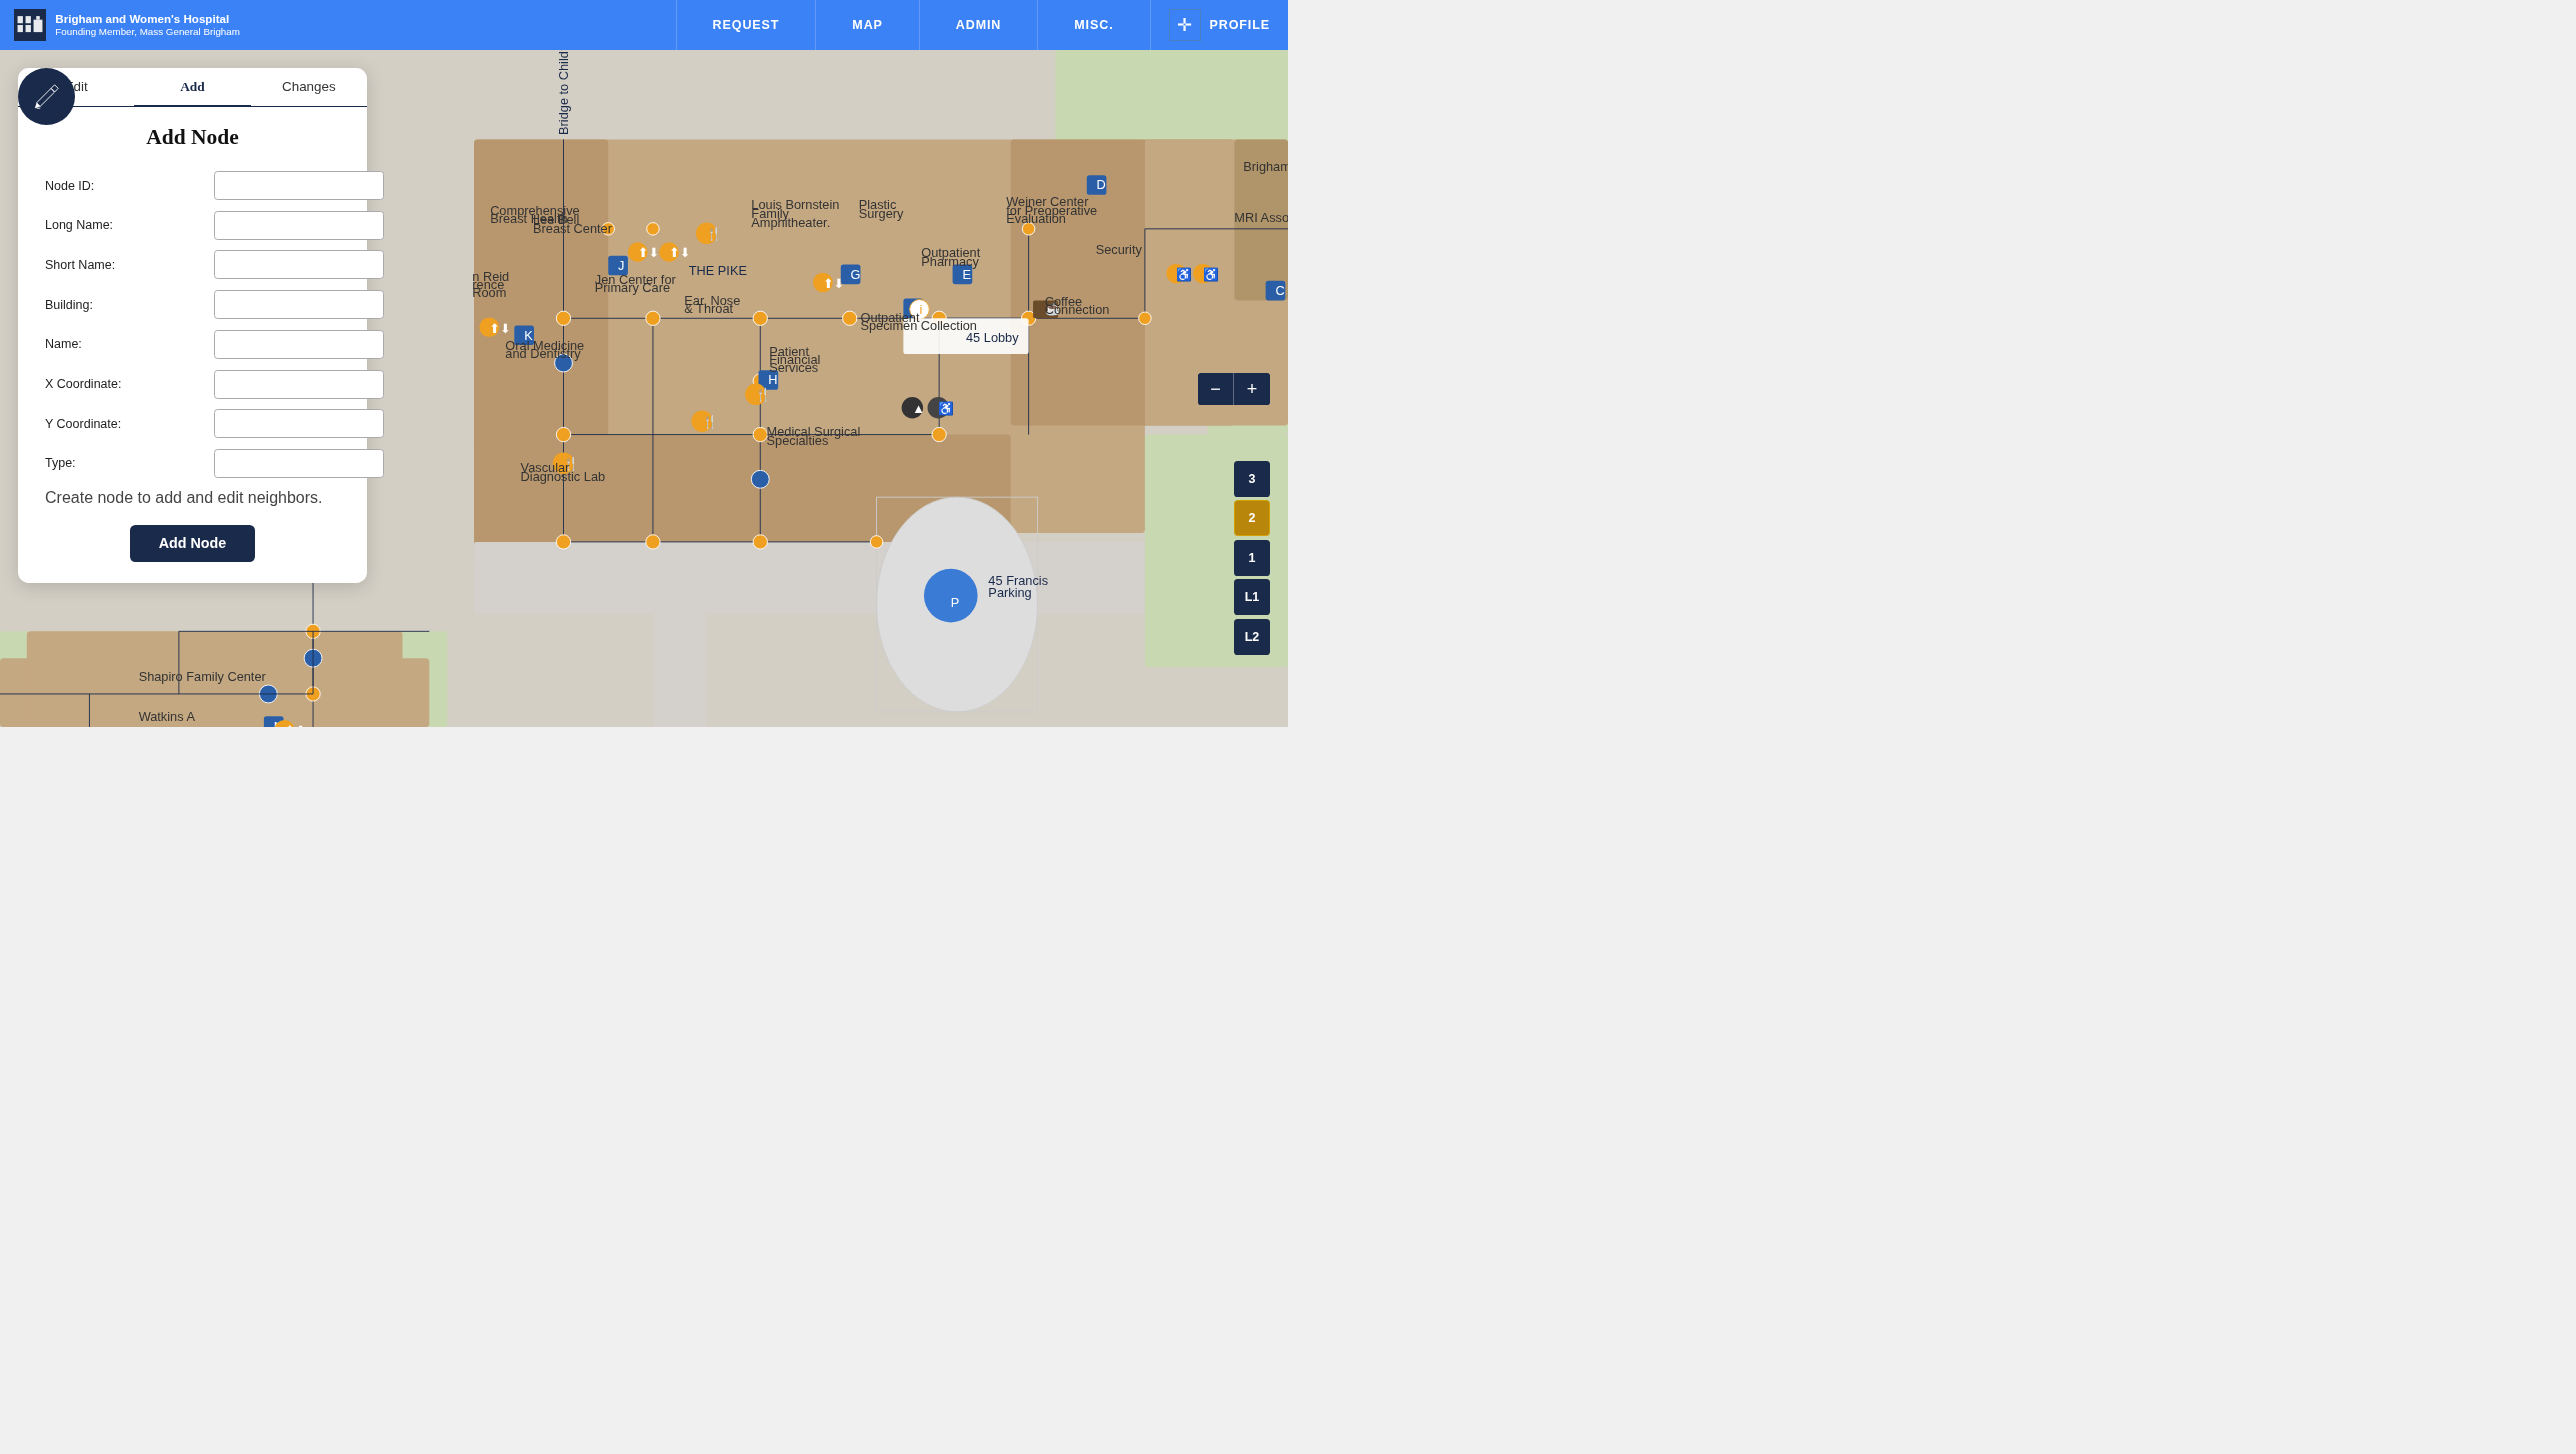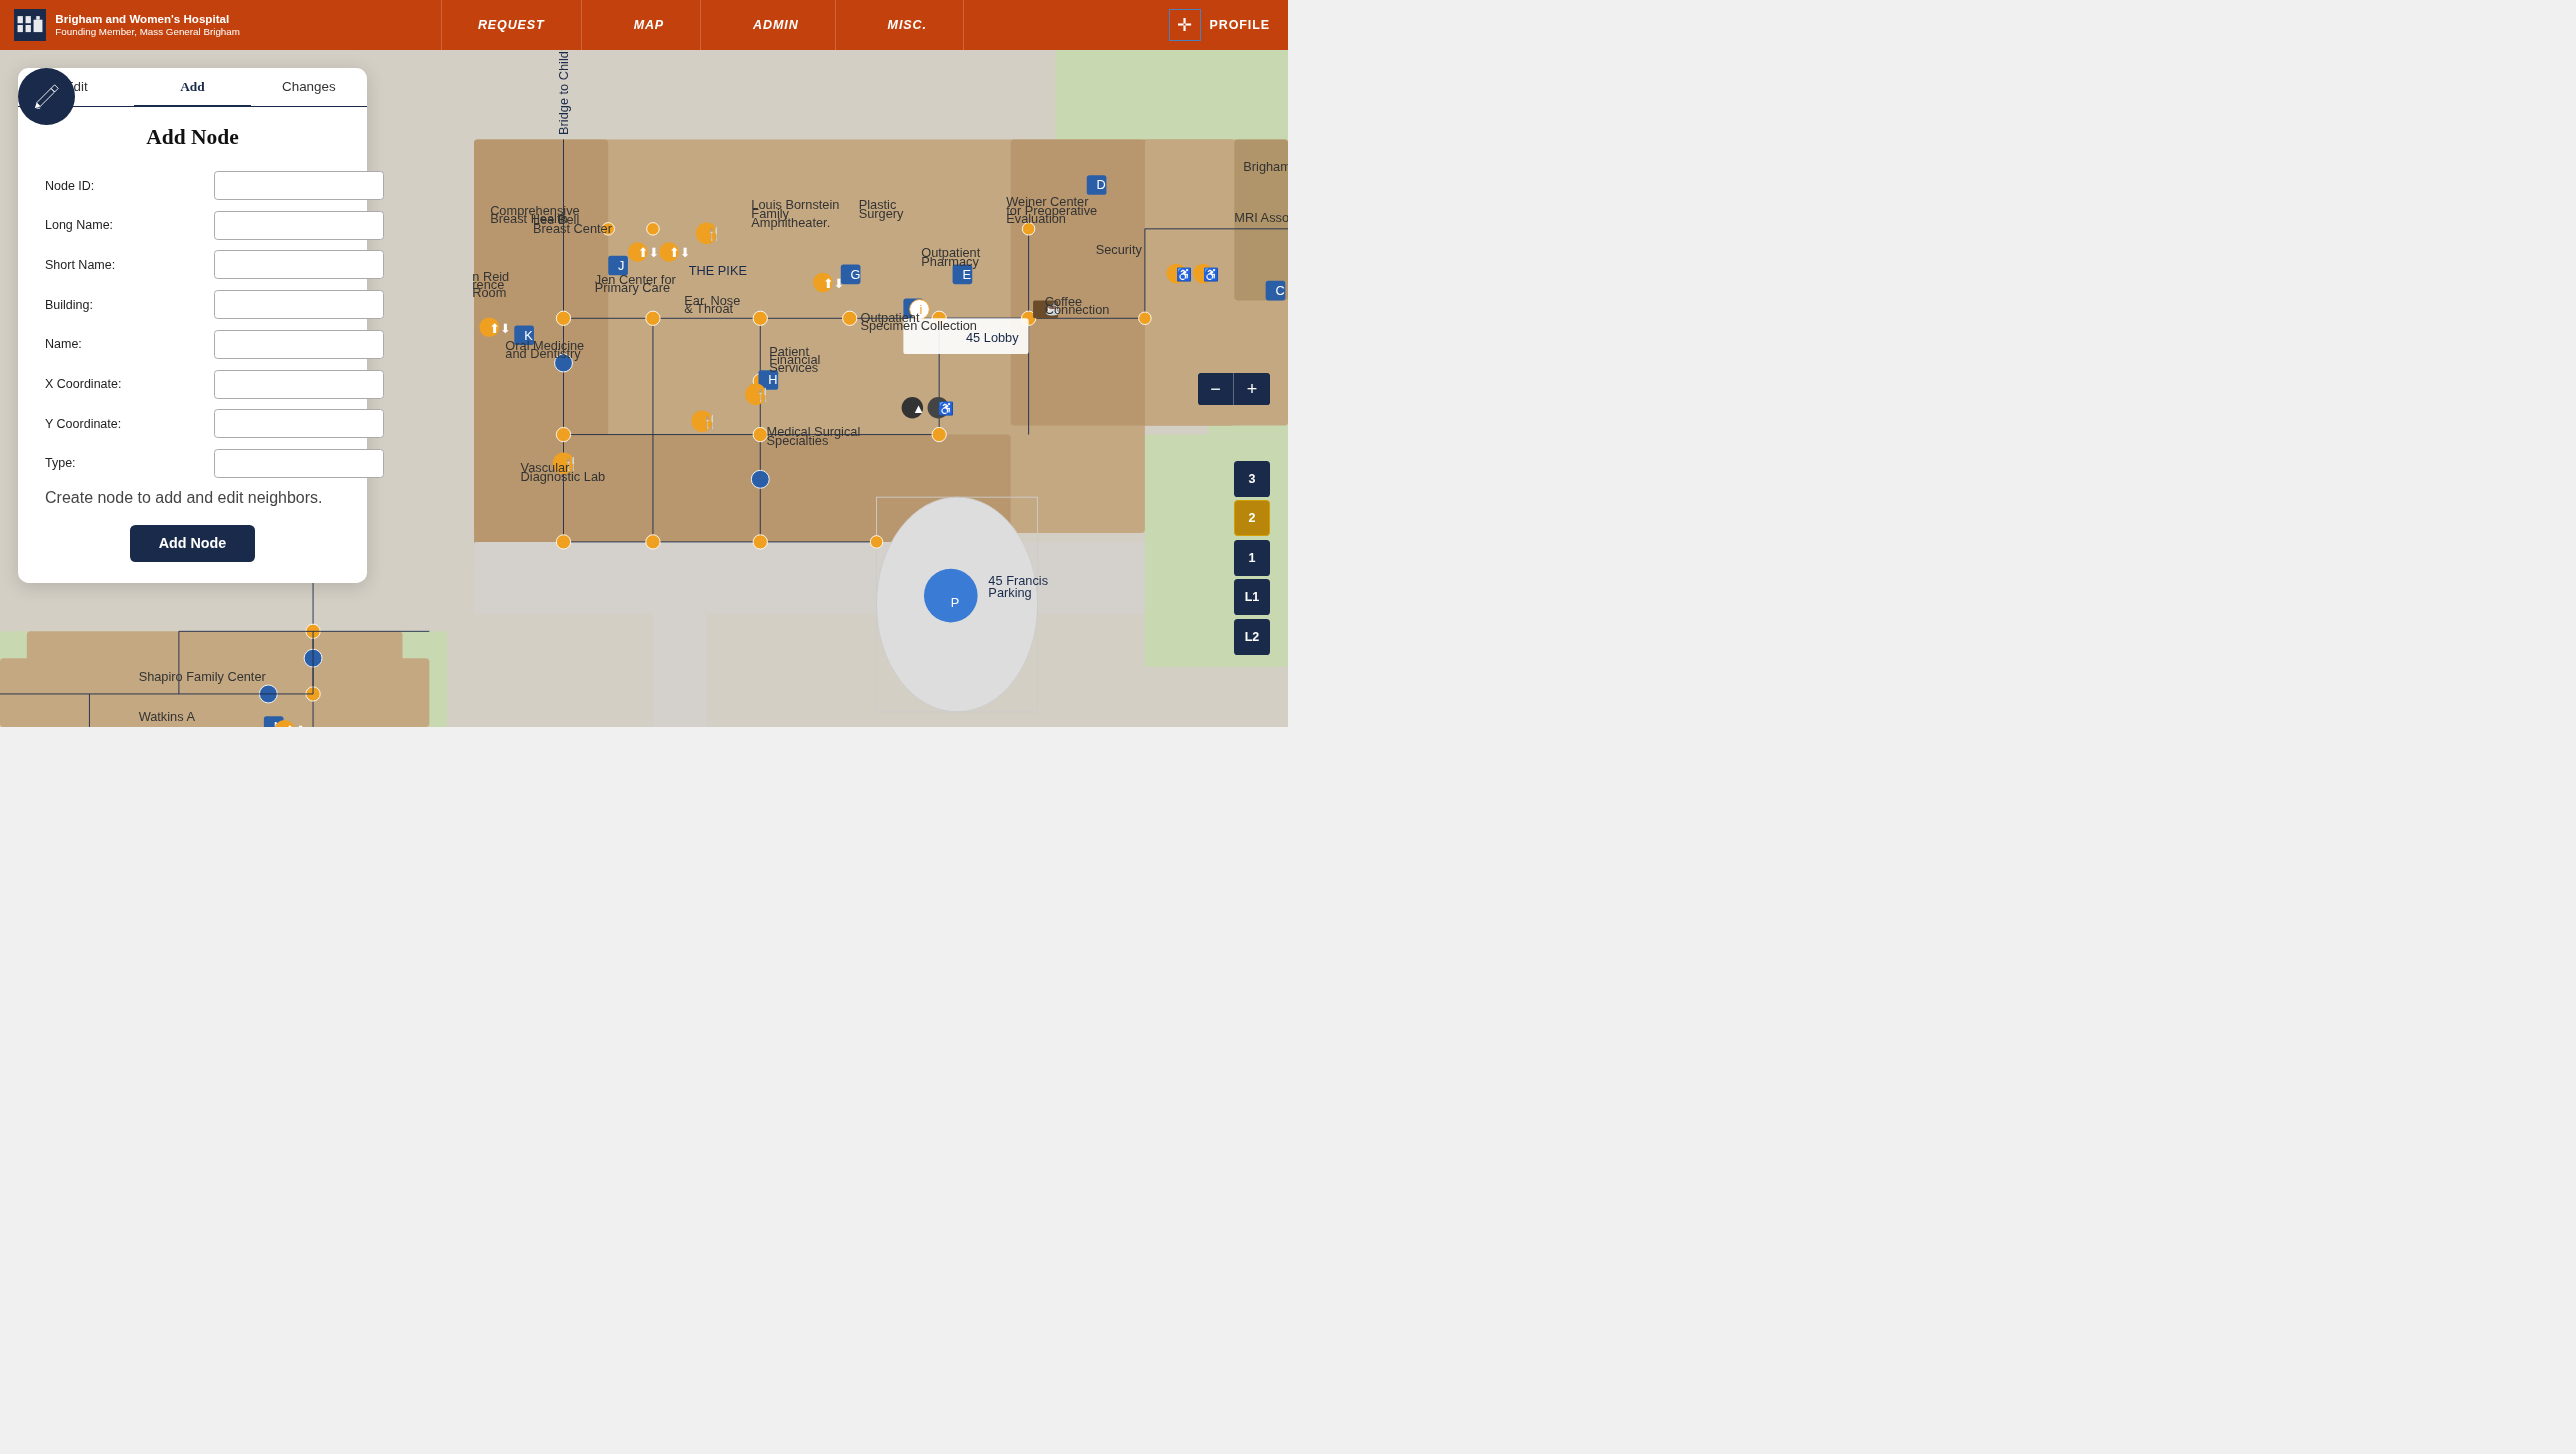--- a/index.html
+++ b/index.html
@@ -3,21 +3,21 @@
   <meta charset="utf-8">
   <style>
     * { box-sizing: border-box; margin: 0; padding: 0; }
     body { font-family: 'Arial', sans-serif; background: #f0f0f0; overflow: hidden; width: 1288px; height: 727px; position: relative; }
 
     
     .header {
       position: absolute;
       top: 0; left: 0; right: 0;
       height: 50px;
-      background: #c2410c;
+      background: #3b82f6;
       display: flex;
       align-items: center;
       z-index: 100;
     }
     .header-logo {
       display: flex;
       align-items: center;
       padding: 0 14.3px;
       min-width: 197px;
     }
@@ -32,23 +32,22 @@
       font-size: 9.8px;
       line-height: 1.3;
     }
     .header-logo-text .hospital-name {
       font-size: 11.6px;
       font-weight: bold;
     }
     .header-nav {
       display: flex;
       flex: 1;
-      justify-content: center;
-      gap: 16px;
-      font-style: italic;
+      justify-content: flex-end;
+      gap: 0;
     }
     .nav-item {
       color: white;
       font-size: 12.5px;
       font-weight: 600;
       letter-spacing: 0.9px;
       padding: 0 36px;
       height: 50px;
       display: flex;
       align-items: center;

